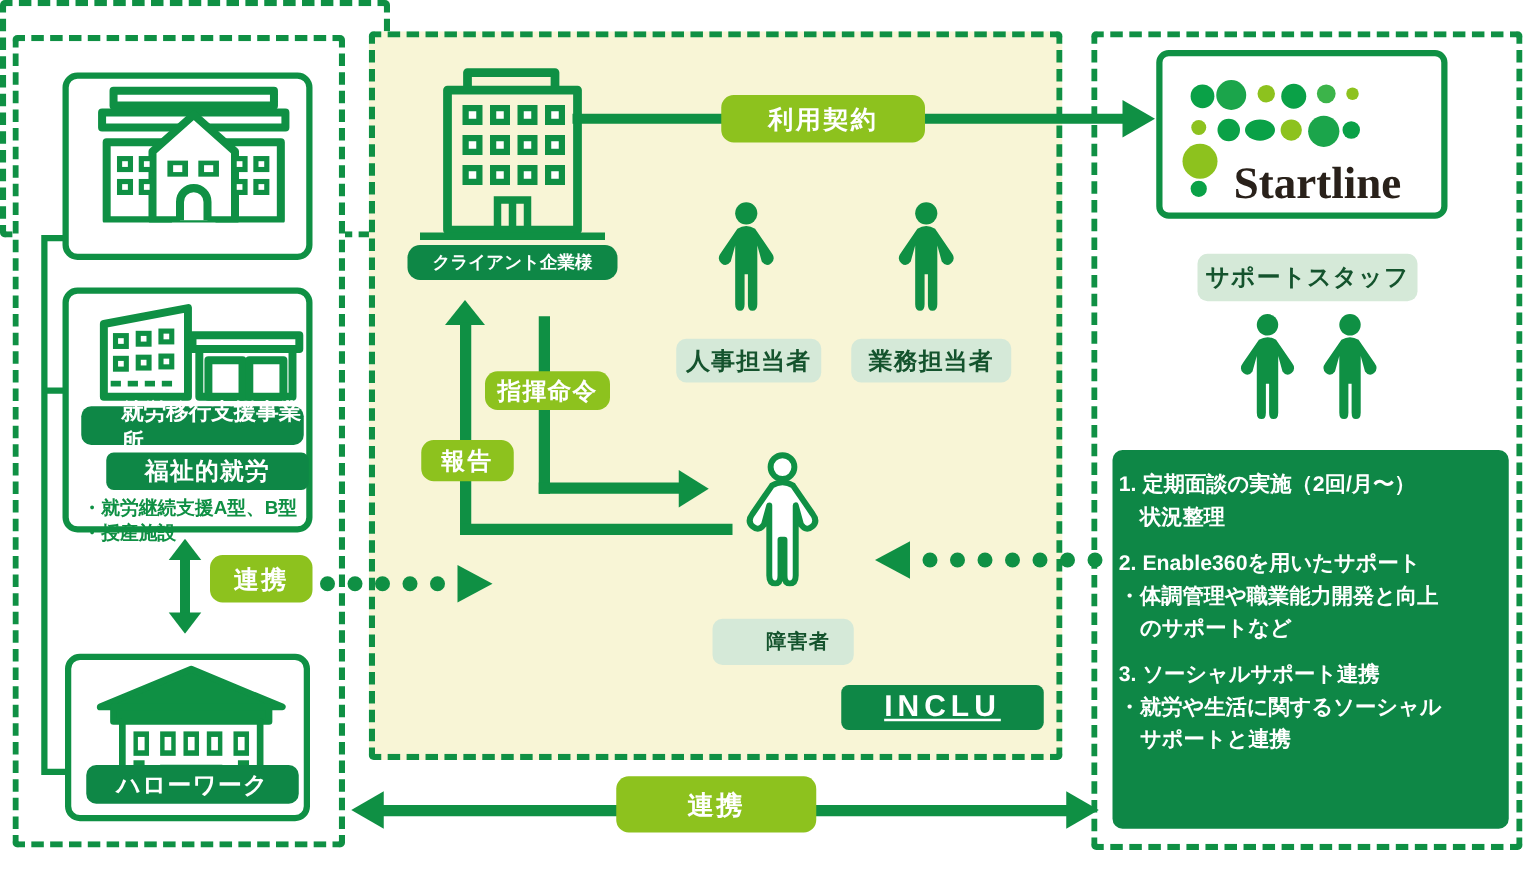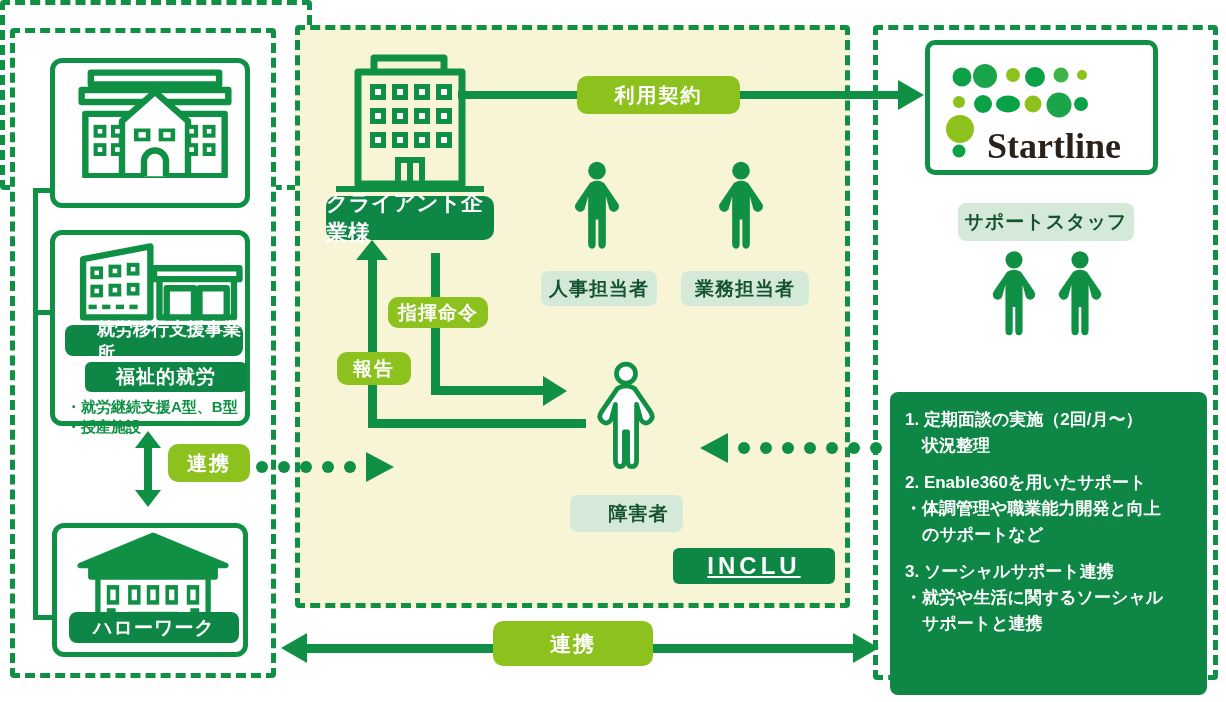--- a/index.html
+++ b/index.html
@@ -50,21 +50,21 @@
                         border-bottom:15px solid transparent; border-left:28px solid #0f9044; }
   .dots-arrow .head-l { width:0; height:0; border-top:15px solid transparent;
                         border-bottom:15px solid transparent; border-right:28px solid #0f9044; }
 
   
   #logo-box { position:absolute; left:925px; top:40px; width:233px; height:135px; background:#fff;
               border:5px solid #0f9044; border-radius:10px; }
 
   
   #svc-box { position:absolute; left:890px; top:360px; width:317px; height:303px; background:#0e8746;
-             border-radius:8px; color:#fff; padding:15px 15px; z-index:3;margin-top:32px; }
+             border-radius:8px; color:#fff; padding:15px 5px; z-index:3; }
   .svc-item { margin-bottom:11px; }
   .svc-title, .svc-line { font-size:17px; font-weight:bold; line-height:26px; white-space:pre; }
 
   #inclu { position:absolute; left:673px; top:548px; width:162px; height:36px; background:#0e8746;
            color:#fff; font-weight:bold; font-size:24px; letter-spacing:4px; border-radius:6px;
            display:flex; align-items:center; justify-content:center;text-decoration:underline; }
 
   .brand-text { font-family:"Liberation Serif", serif; font-weight:bold; }
 </style>
 </head>
@@ -218,21 +218,21 @@
     <use href="#win16" x="36" y="80"></use>
       <use href="#win16" x="58" y="80"></use>
       <use href="#win16" x="80" y="80"></use>
       <use href="#win16" x="102" y="80"></use>
     <g stroke="#0f9044" stroke-width="6" fill="none">
       <path d="M64,132 v-24 h24 v24"></path>
         <path d="M76,108 v24"></path>
     </g>
   </svg>
   <div class="line" style="left:336px;top:186px;width:148px;height:6px;z-index:2;"></div>
-  <div class="glabel" style="left:326px;top:196px;width:168px;height:44px;font-size:22px;letter-spacing:0;border-radius:10px;z-index:2;">クライアント企業様</div>
+  <div class="glabel" style="left:326px;top:196px;width:168px;height:28px;font-size:14px;letter-spacing:0;border-radius:10px;z-index:2;">クライアント企業様</div>
 
   <div class="line" style="left:458px;top:91px;width:446px;height:8px;z-index:5;"></div>
   <div class="tri-right" style="left:898px;top:80px;z-index:5;"></div>
   <div class="pill" style="left:577px;top:76px;width:163px;height:38px;">利用契約</div>
 
   <div id="inner-box"></div>
   <svg class="abs" style="left:566px;top:156px;" width="62" height="102" viewBox="0 0 70 104">
       <use href="#personFill"></use>
     </svg>
   <svg class="abs" style="left:710px;top:156px;" width="62" height="102" viewBox="0 0 70 104">
@@ -247,21 +247,21 @@
 
   <div class="line" style="left:431px;top:253px;width:9px;height:142px;"></div>
   <div class="line" style="left:431px;top:386px;width:114px;height:9px;"></div>
   <div class="tri-right" style="left:543px;top:376px;border-left-width:24px;"></div>
   <div class="pill" style="left:388px;top:297px;width:100px;height:31px;font-size:19px;letter-spacing:1px;">指揮命令</div>
   <div class="pill" style="left:337px;top:352px;width:74px;height:33px;font-size:19px;">報告</div>
 
   <svg class="abs" style="left:589px;top:357px;" width="74" height="120" viewBox="0 0 70 104">
       <use href="#personOutline"></use>
     </svg>
-  <div class="plabel" style="left:570px;top:495px;width:113px;height:37px;font-size:19px;padding-left:24px;">障害者</div>
+  <div class="plabel" style="left:570px;top:495px;width:113px;height:37px;font-size:16px;padding-left:24px;">障害者</div>
   <div id="inclu">INCLU</div>
 
   <div class="dots-arrow" style="left:700px;top:433px;">
     <span class="head-l"></span>
     <span class="dot"></span>
       <span class="dot"></span>
       <span class="dot"></span>
       <span class="dot"></span>
     <span class="dot"></span>
       <span class="dot"></span>

